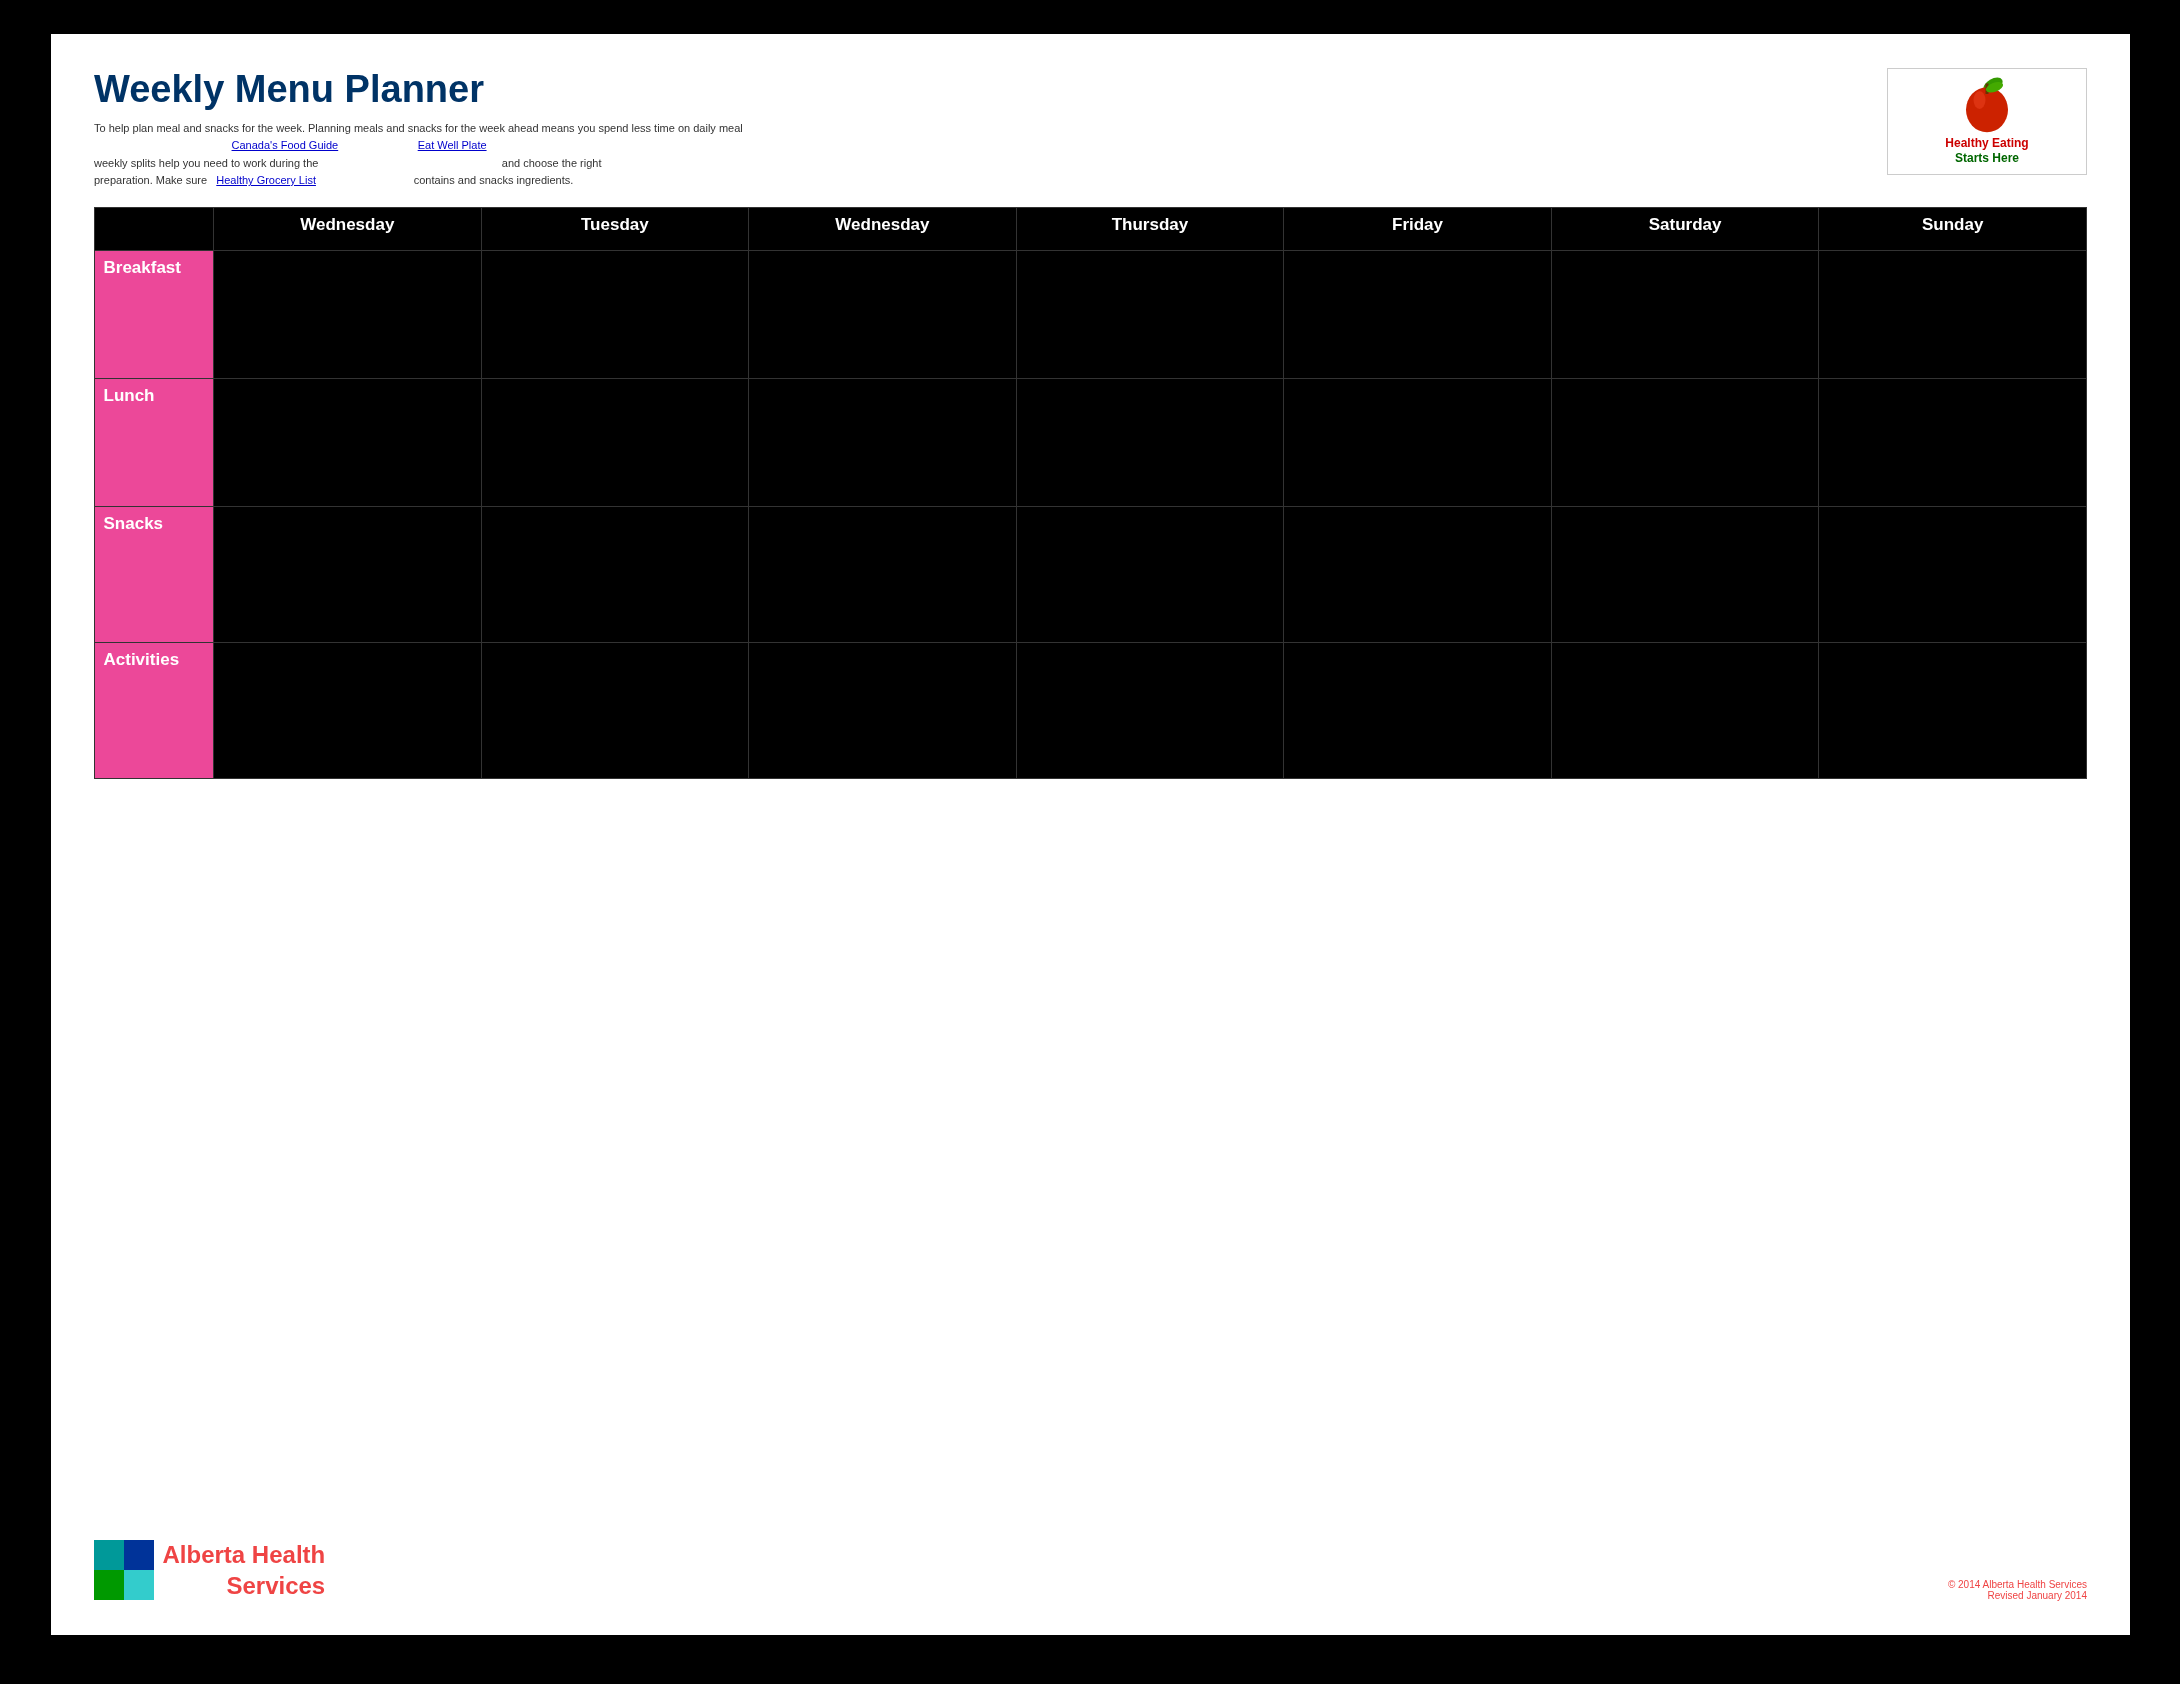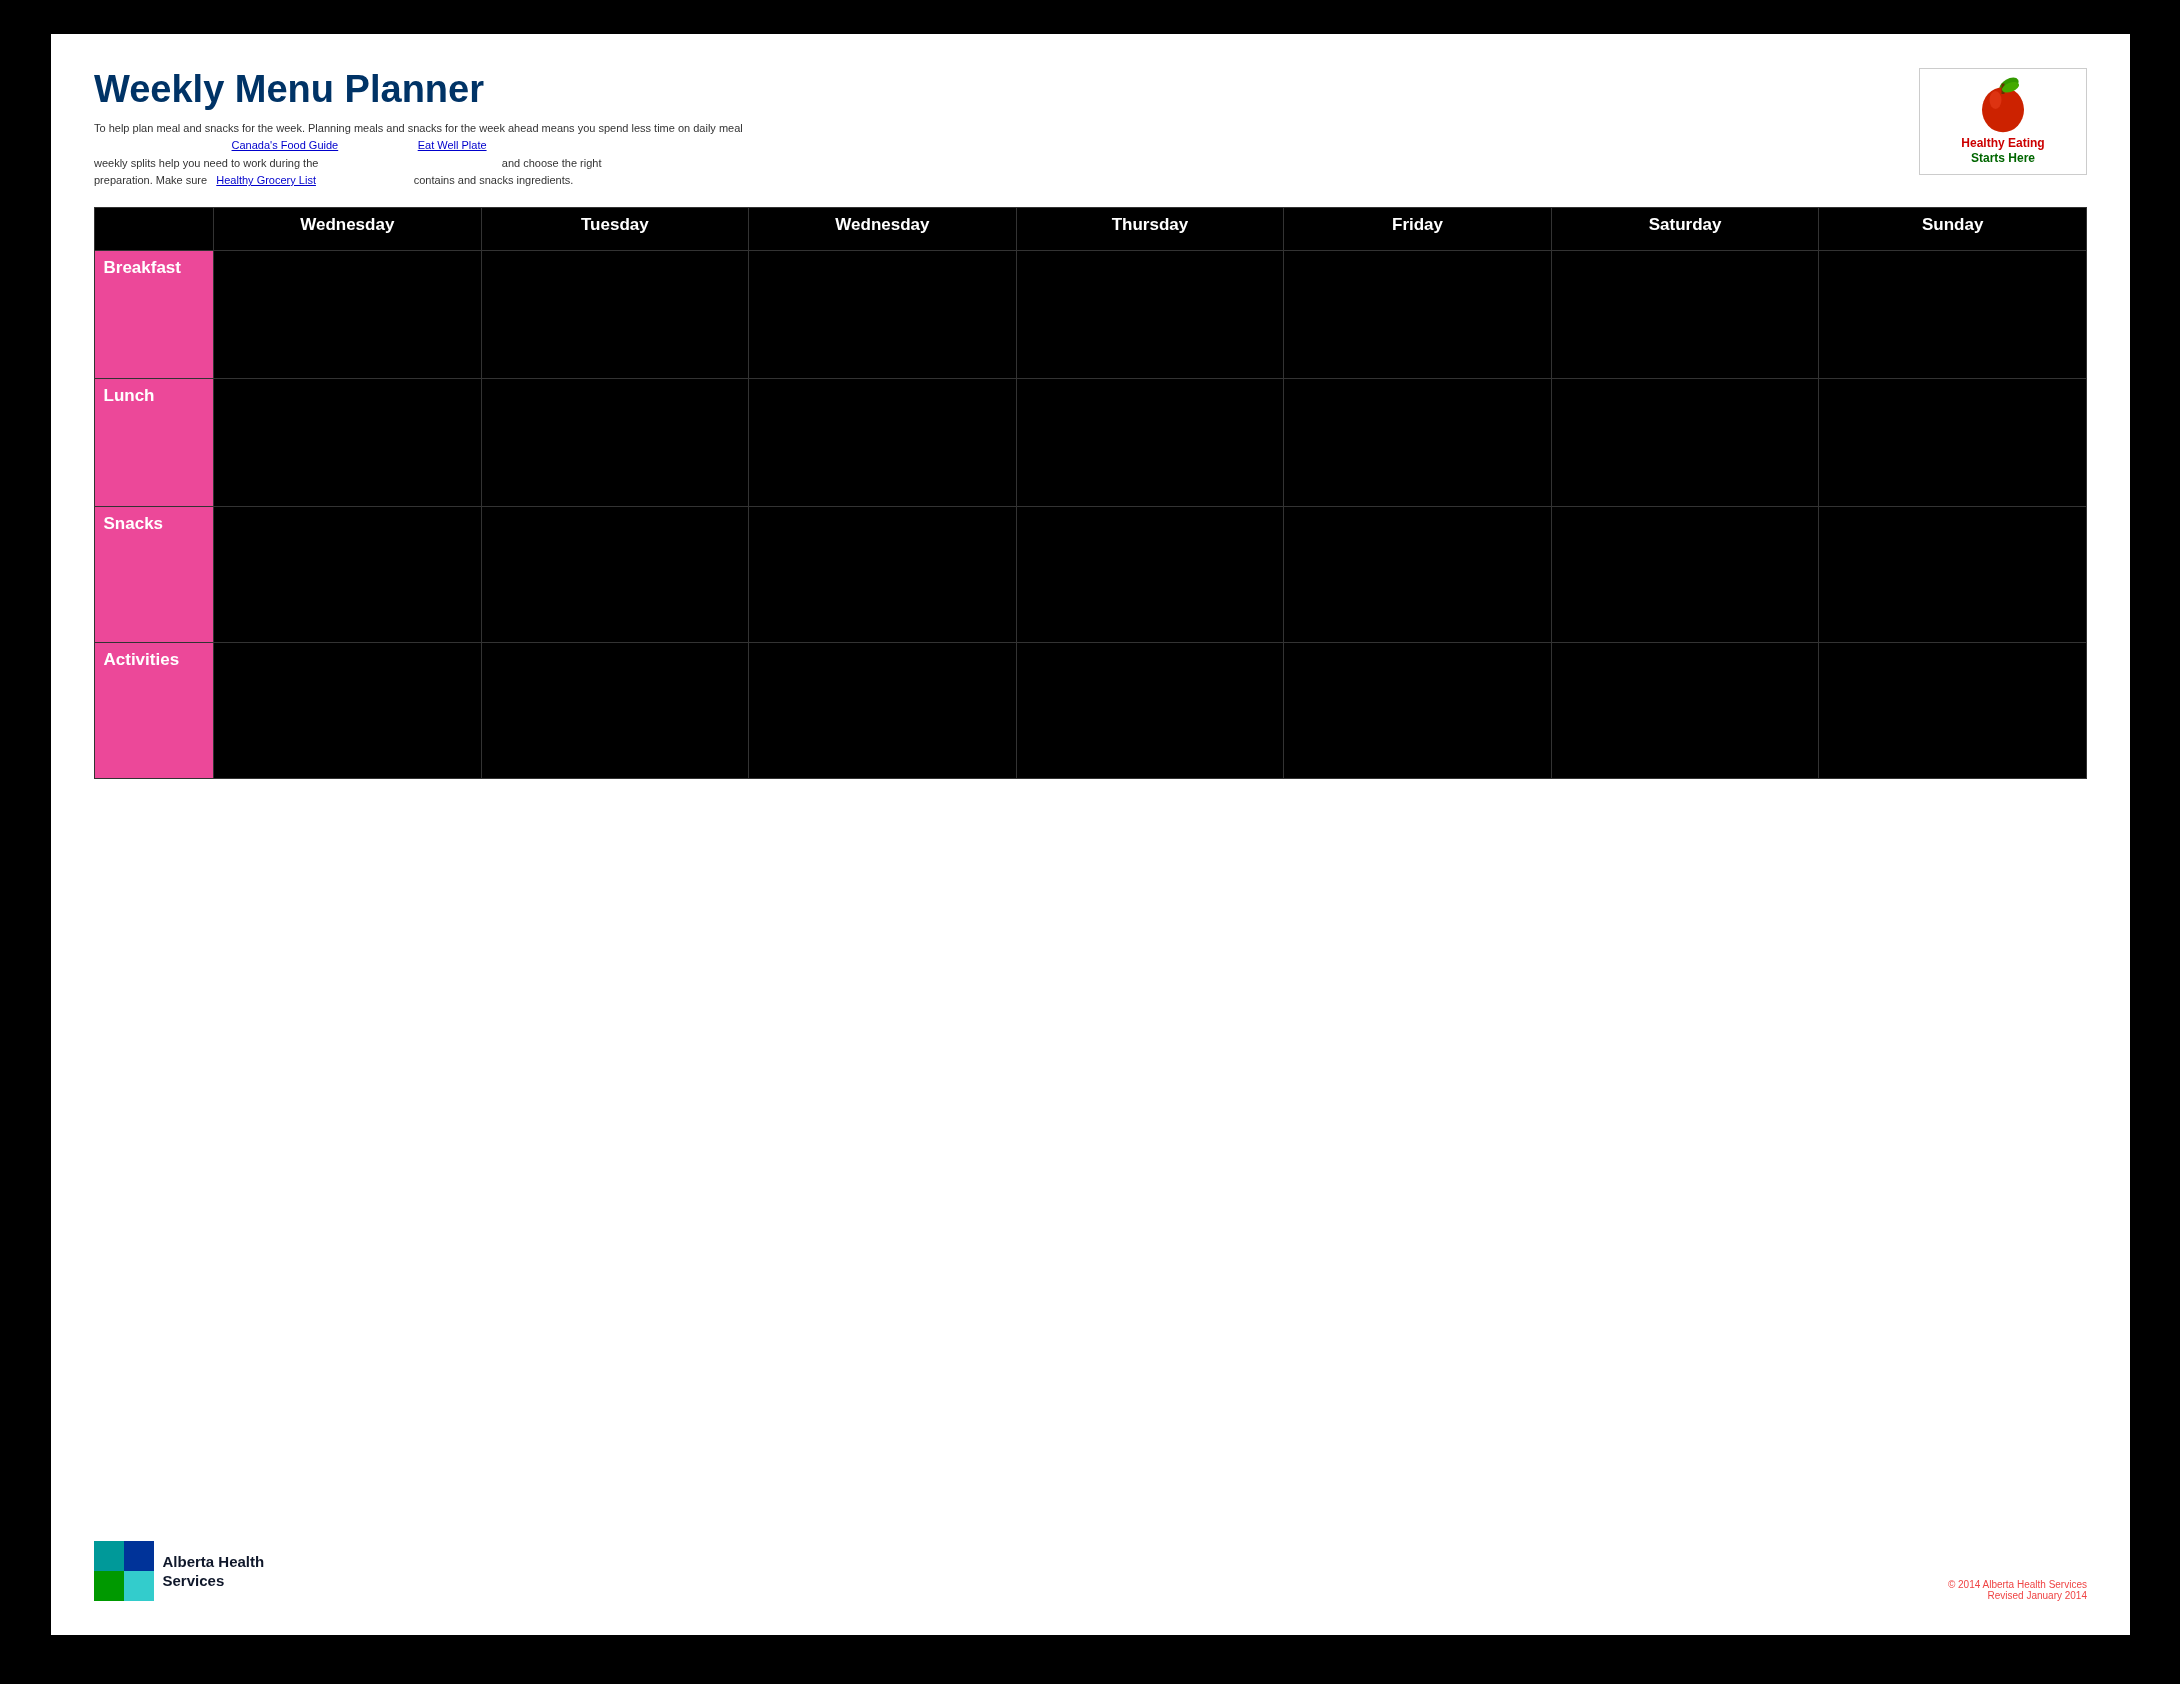--- a/index.html
+++ b/index.html
@@ -50,21 +50,21 @@
 
     .description a {
       color: #0000cc;
       text-decoration: underline;
     }
 
     .logo-container {
       margin-left: 34px;
       border: 1.7px solid #ccc;
       padding: 6.8px;
-      width: 168px;
+      width: 200px;
       background: #fff;
     }
 
     .logo-inner {
       display: flex;
       flex-direction: column;
       align-items: center;
     }
 
     .logo-apple {
@@ -158,24 +158,25 @@
       height: 60px;
       margin-right: 8.5px;
     }
 
     .sq-teal { background: #009999; }
     .sq-blue { background: #003399; }
     .sq-green { background: #009900; }
     .sq-lightblue { background: #33cccc; }
 
     .alberta-logo-text {
-      font-size: 15px;
-      font-weight: bold;
-      color: #0f172a;
+      font-size: 24px;
+      font-weight: bold;
+      color: #ef4444;
       line-height: 1.3;
+      text-align: right;
     }
 
     .footer-right {
       font-size: 10px;
       color: #ef4444;
       text-align: right;
     }
   </style>
 </head>
 <body>

